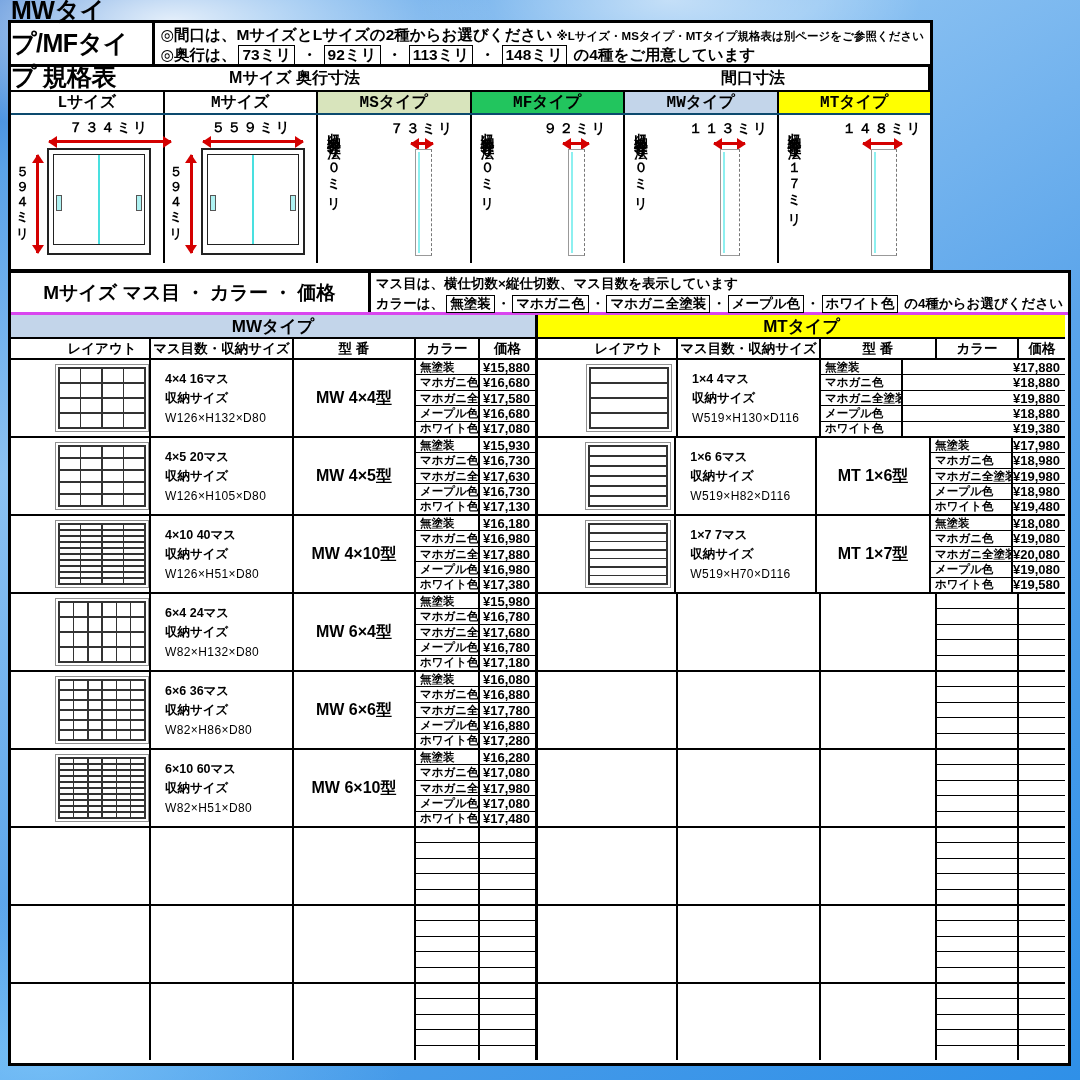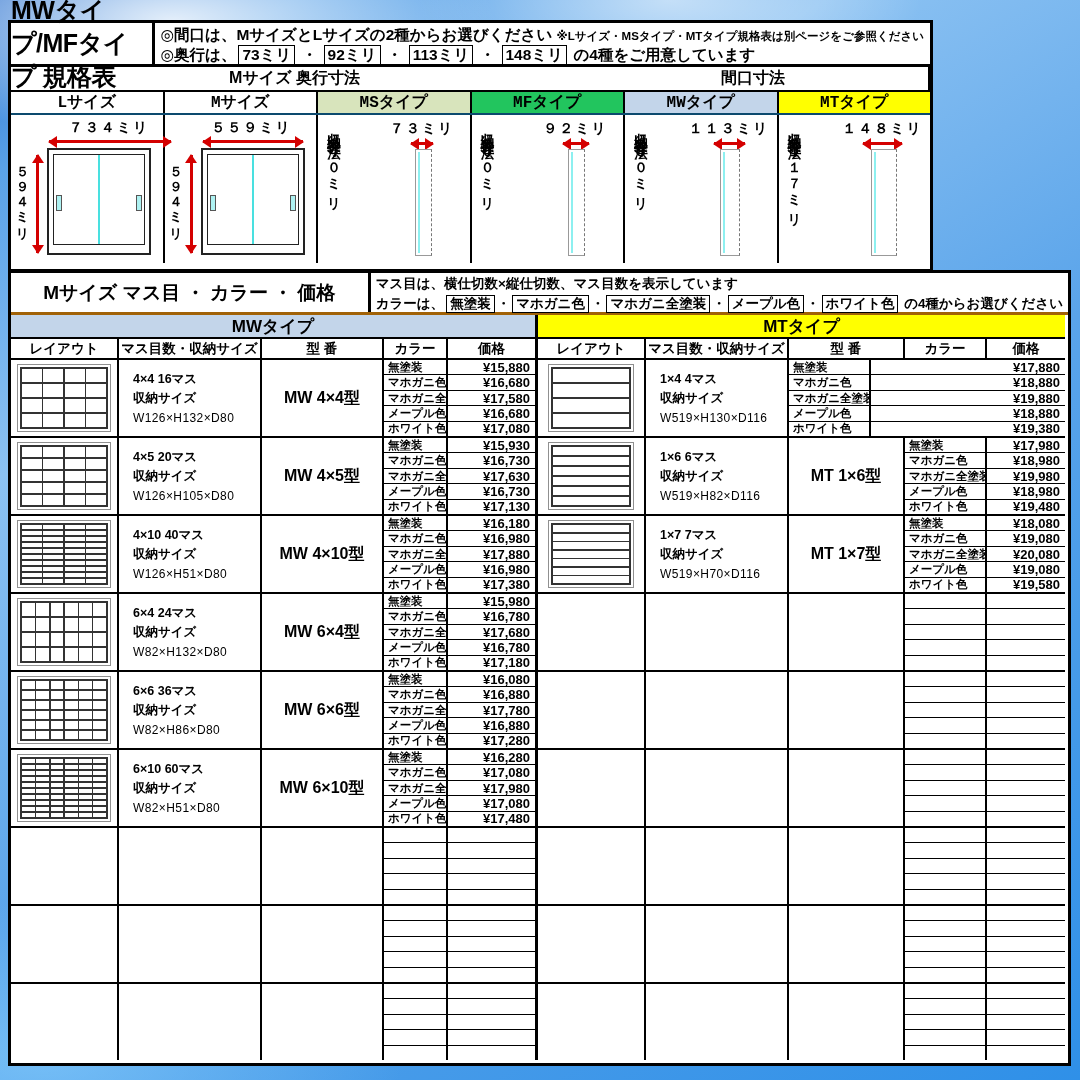--- a/index.html
+++ b/index.html
@@ -57,33 +57,33 @@
   .handle{position:absolute;top:50%;margin-top:-7px;width:4px;height:14px;background:#aef2f2;border:1px solid #555;}
   .hl{left:7px;}.hr{right:7px;}
   
   .dcell .vtext{position:absolute;left:9px;top:7px;font-size:13.5px;letter-spacing:2.5px;}
   .ddim{position:absolute;top:5px;left:44px;width:120px;text-align:center;font-weight:bold;
     font-size:14px;letter-spacing:2px;white-space:nowrap;}
   .prof{position:absolute;top:34px;bottom:7px;background:#fff;border:1px solid #999;
     border-right:1px dashed #777;}
   .prof-in{position:absolute;left:2px;top:2px;bottom:2px;width:2px;background:#8df0f0;}
   
-  .pr1{height:42px;border-bottom:3px solid #a16207;}
+  .pr1{height:42px;border-bottom:3px solid #d946ef;}
   .sec-title{width:405px;display:flex;align-items:center;justify-content:center;
     font-weight:bold;font-size:19px;border-right:3px solid #000;}
   .sec-notes{flex:1;padding:1px 5px;font-weight:bold;font-size:13.5px;line-height:1.5;white-space:nowrap;}
   .halves{display:flex;}
   .half{width:527px;box-sizing:border-box;}
   .half.mw{border-right:3px solid #000;}
   .band{height:22px;border-bottom:2px solid #000;display:flex;align-items:center;justify-content:center;
     font-weight:bold;font-size:17px;}
   .colhead{height:19px;border-bottom:2px solid #000;display:flex;}
   .chc{display:flex;align-items:center;justify-content:center;font-weight:bold;font-size:13.5px;
     box-sizing:border-box;border-right:2px solid #000;}
-  .c0{width:108px;}.c1{width:143px;}.c2{width:122px;}.c3{width:64px;}.c4{flex:1;border-right:none !important;}
+  .c0{width:96px;margin-left:44px;}.c1{width:143px;}.c2{width:122px;}.c3{width:64px;}.c4{flex:1;border-right:none !important;}
   .mt .c2{width:116px;}.mt .c3{width:82px;}
   .block{display:flex;height:76px;border-bottom:2px solid #000;box-sizing:content-box;}
   .half .block:last-child{border-bottom:none;}
   .bc{box-sizing:border-box;border-right:2px solid #000;position:relative;}
   .layout-flex{display:flex;align-items:center;justify-content:center;}
   .lframe{border:1px solid #909090;padding:2px;background:#fff;}
   .lgrid{display:grid;gap:1.5px;background:#333;border:2px solid #333;height:58px;}
   .lcell{background:#fff;}
   .cells-cell{padding:10px 0 0 14px;font-size:12.5px;line-height:1.55;}
   .l1,.l2{font-weight:bold;white-space:nowrap;}

